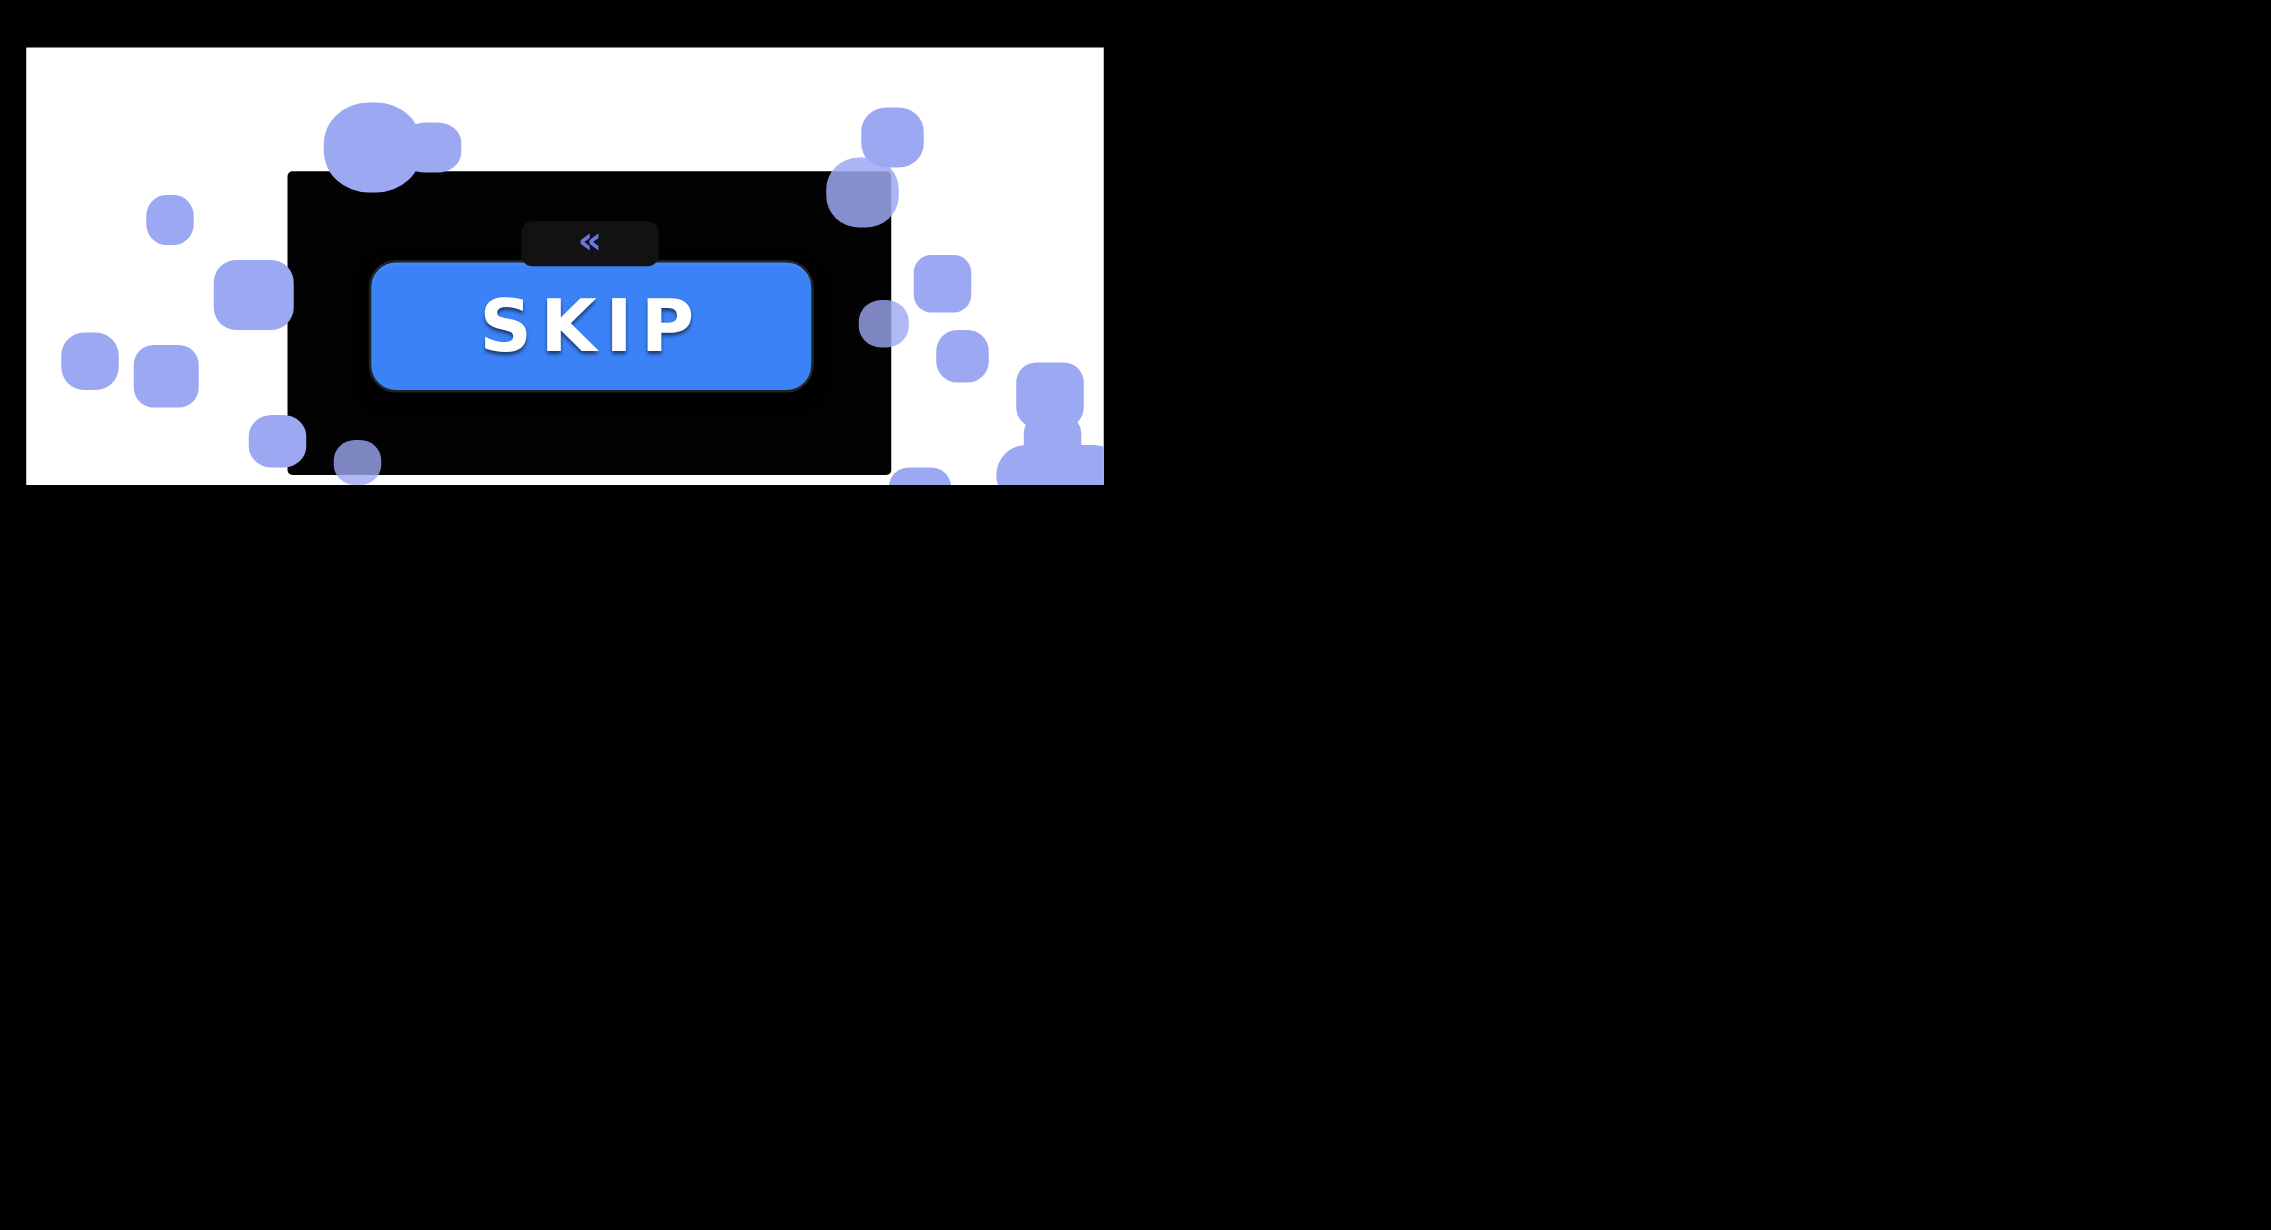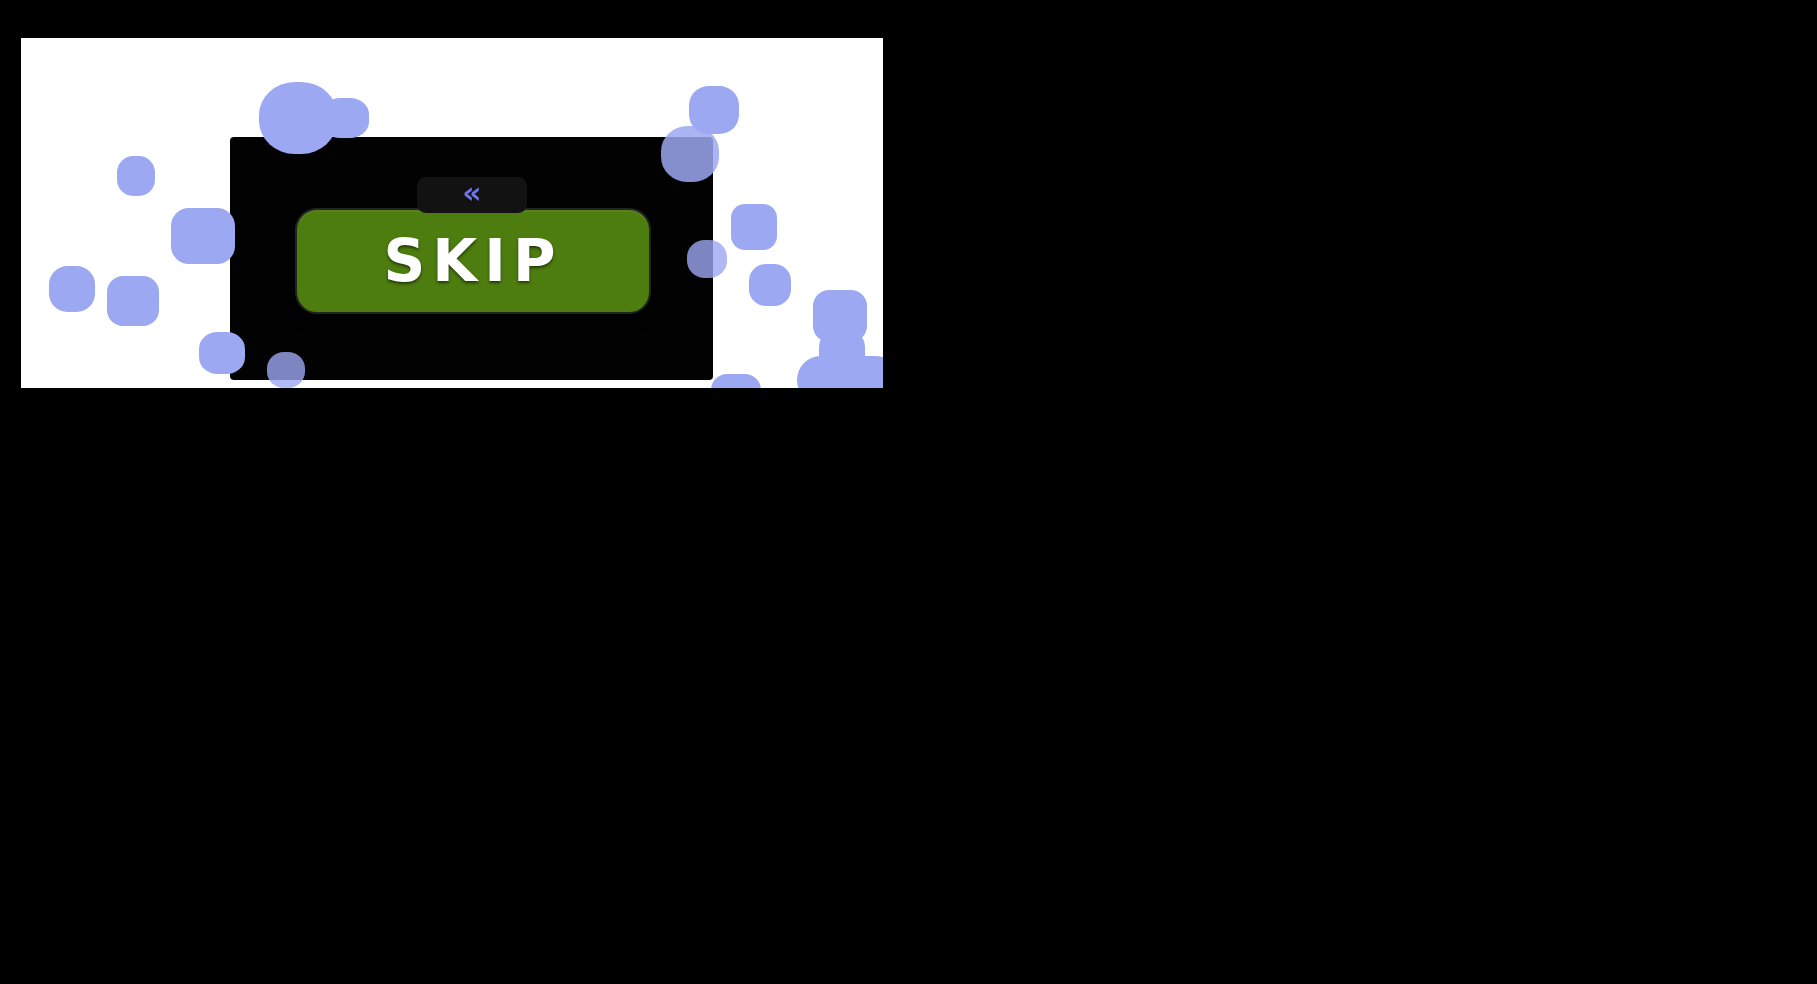--- a/index.html
+++ b/index.html
@@ -47,21 +47,21 @@
     font-size: 30px;
     font-weight: bold;
     line-height: 1;
     transform: translateY(-2px);
   }
   
   .skip-button {
     position: absolute;
     left: 274px; top: 170px;
     width: 356px; height: 106px;
-    background: #4d7c0f;
+    background: #3b82f6;
     border: 2px solid #232323;
     border-radius: 22px;
     display: flex;
     align-items: center;
     justify-content: center;
     cursor: pointer;
     z-index: 2;
     box-shadow: 0 6px 14px rgba(0,0,0,0.65), inset 0 2px 0 rgba(255,255,255,0.05);
     text-align: center;
   }

